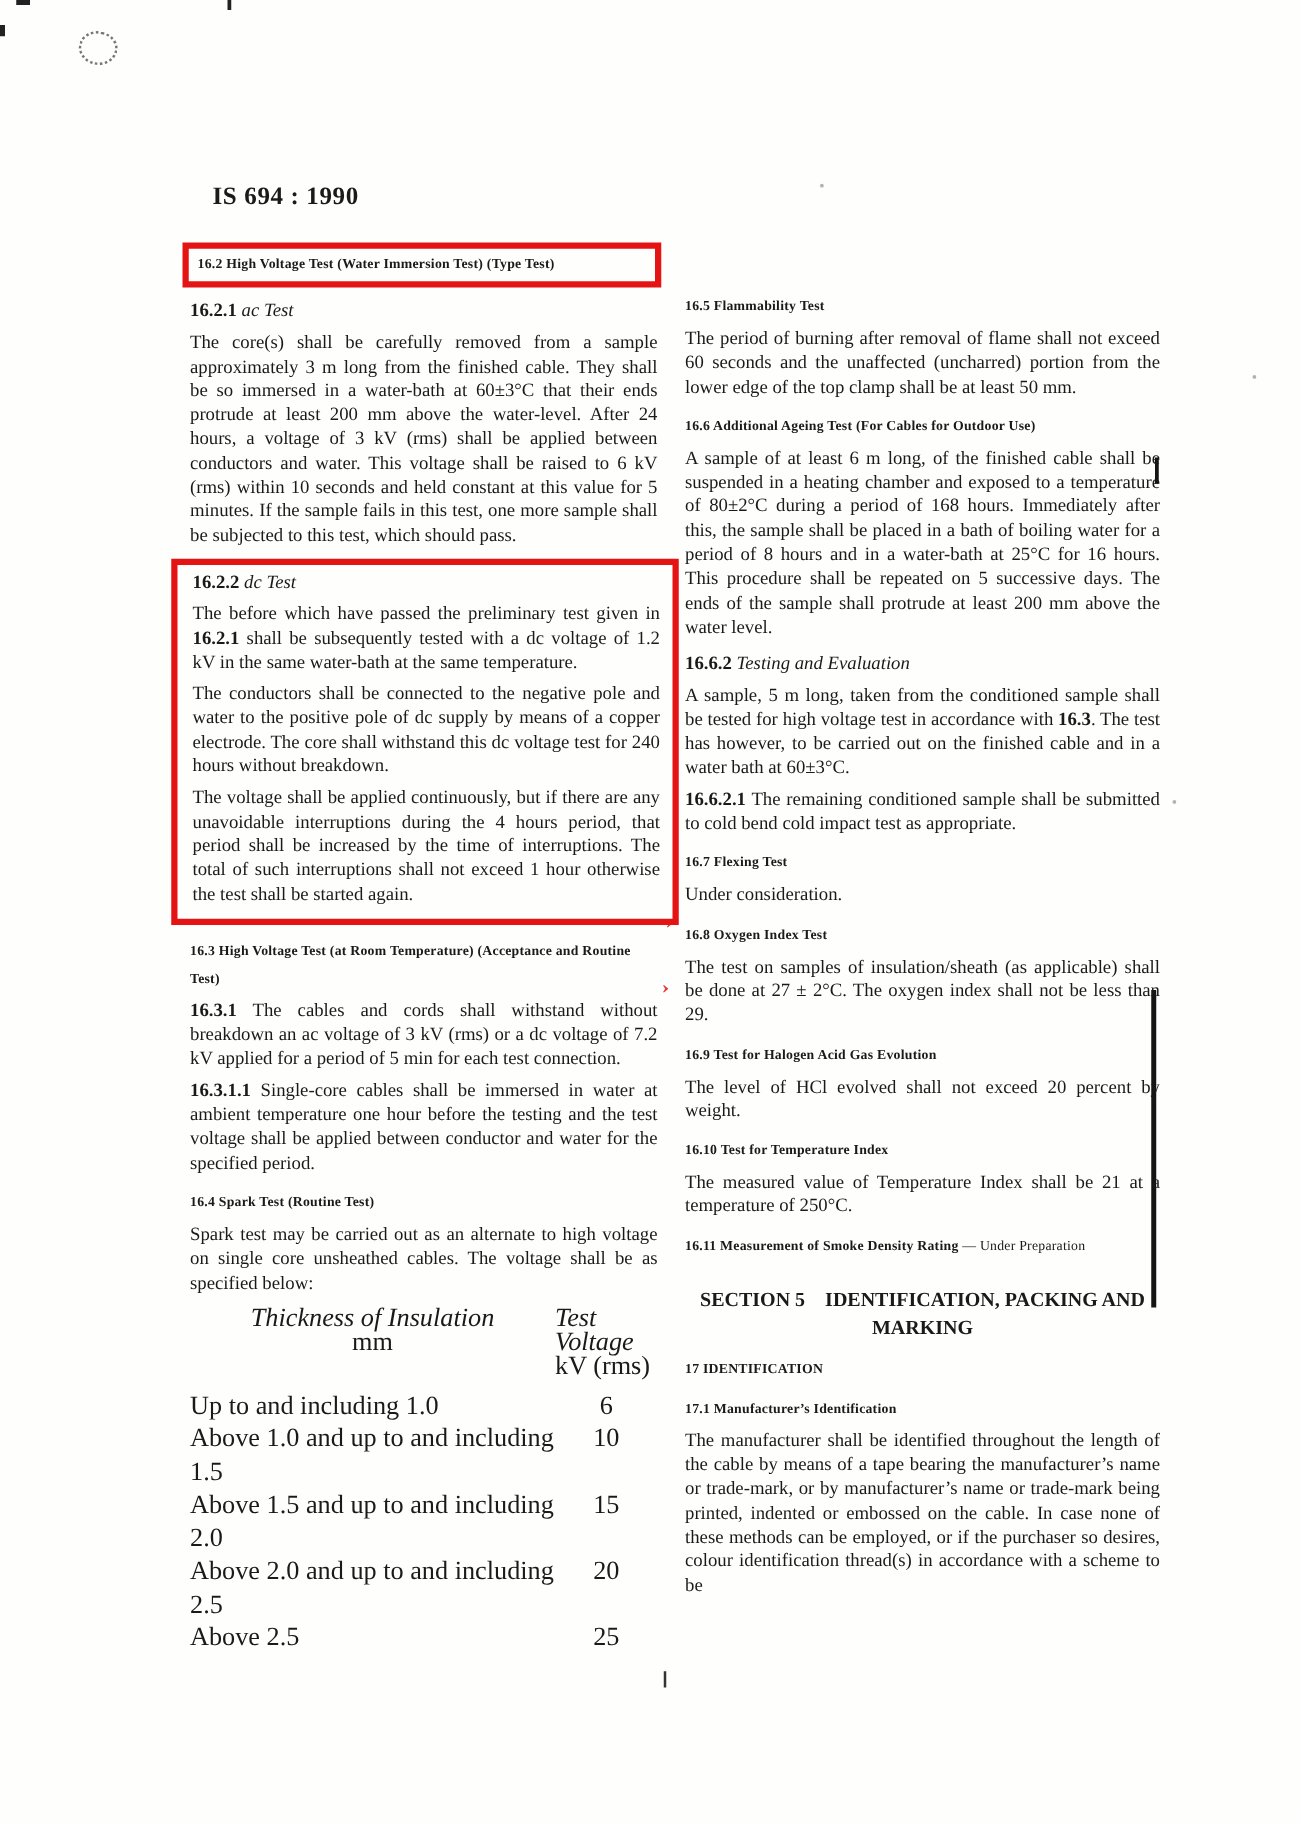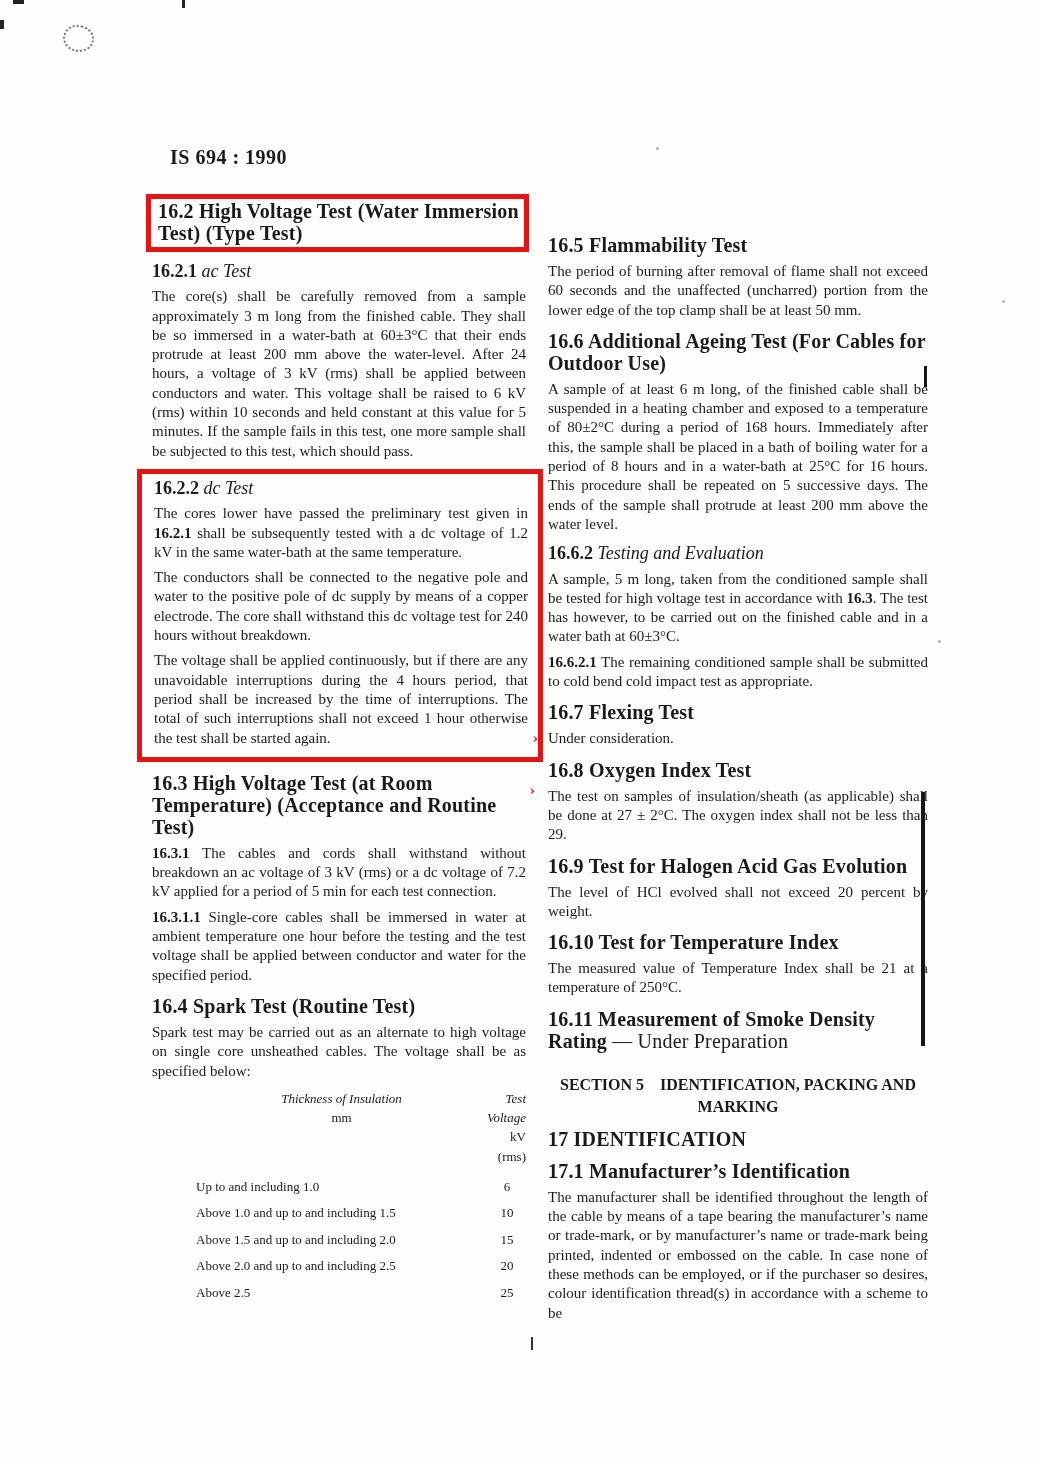--- a/index.html
+++ b/index.html
@@ -25,49 +25,49 @@
     margin-left: 16px;
   }
 
   .col { position: absolute; top: 192px; font-size: 15px; line-height: 19.3px; }
   .col-left  { left: 152px; width: 374px; }
   .col-right { left: 548px; width: 380px; margin-top: 38px; }
 
   p { text-align: justify; margin: 6px 0; }
   .h-sec {
     font-weight: bold;
-    font-size: 20px;
+    font-size: 11px;
     line-height: 22px;
     margin: 10px 0 4px;
     letter-spacing: 0.2px;
   }
-  .h-sub { margin: 10px 0 4px; font-size: 18px; font-family: Liberation Serif, serif; }
+  .h-sub { margin: 10px 0 4px; font-size: 15px; font-family: Liberation Serif, serif; }
   .h-sub .num { font-weight: bold; }
   .h-sub .ital { font-style: italic; }
   .bnum { font-weight: bold; }
 
   
   .hl-box-1 {
     border: 5px solid var(--hl);
     margin: 2px -3px 6px -6px;
     padding: 1px 5px 3px 7px;
   }
   .hl-box-1 .h-sec { margin: 0; }
   .hl-box-2 {
     border: 5px solid var(--hl);
     margin: 8px -17px 8px -15px;
     padding: 2px 10px 3px 12px;
   }
   .hl-box-2 .h-sub { margin: 3px 0 4px; }
 
   
-  .spark-table { margin-top: 8px; font-size: 13px; margin-left: 44px; }
+  .spark-table { margin-top: 8px; font-size: 21px; }
   .tbl-head { display: flex; margin-bottom: 8px; }
   .tbl-head .c1 { width: 292px; text-align: center; }
-  .tbl-head .c2 { flex: 1; text-align: right; }
+  .tbl-head .c2 { flex: 1; text-align: left; }
   .tbl-head .hdr { font-style: italic; }
   .tbl-head .unit { display: block; }
   .tbl-row { display: flex; line-height: 26.5px; }
   .tbl-row .c1 { width: 292px; }
   .tbl-row .c2 { flex: 1; text-align: center; }
 
   
   .section-head {
     font-weight: bold;
     font-size: 16px;
@@ -140,21 +140,21 @@
       <span class="num">16.2.1</span>
       <span class="ital">ac Test</span>
     </div>
     <p>The core(s) shall be carefully removed from a sample approximately 3 m long from the finished cable. They shall be so immersed in a water-bath at 60±3°C that their ends protrude at least 200 mm above the water-level. After 24 hours, a voltage of 3 kV (rms) shall be applied between conductors and water. This voltage shall be raised to 6 kV (rms) within 10 seconds and held constant at this value for 5 minutes. If the sample fails in this test, one more sample shall be subjected to this test, which should pass.</p>
 
     <div class="hl-box-2">
       <div class="h-sub">
         <span class="num">16.2.2</span>
         <span class="ital">dc Test</span>
       </div>
-      <p><span>The cores lower have passed the preliminary test given in </span><span class="bnum">16.2.1</span><span> shall be subsequently tested with a dc voltage of 1.2 kV in the same water-bath at the same temperature.</span></p>
+      <p><span>The before which have passed the preliminary test given in </span><span class="bnum">16.2.1</span><span> shall be subsequently tested with a dc voltage of 1.2 kV in the same water-bath at the same temperature.</span></p>
       <p>The conductors shall be connected to the negative pole and water to the positive pole of dc supply by means of a copper electrode. The core shall withstand this dc voltage test for 240 hours without breakdown.</p>
       <p>The voltage shall be applied continuously, but if there are any unavoidable interruptions during the 4 hours period, that period shall be increased by the time of interruptions. The total of such interruptions shall not exceed 1 hour otherwise the test shall be started again.</p>
     </div>
 
     <div class="h-sec">16.3 High Voltage Test (at Room Temperature) (Acceptance and Routine Test)</div>
     <p><span class="bnum">16.3.1</span><span> The cables and cords shall withstand without breakdown an ac voltage of 3 kV (rms) or a dc voltage of 7.2 kV applied for a period of 5 min for each test connection.</span></p>
     <p><span class="bnum">16.3.1.1</span><span> Single-core cables shall be immersed in water at ambient temperature one hour before the testing and the test voltage shall be applied between conductor and water for the specified period.</span></p>
 
     <div class="h-sec">16.4 Spark Test (Routine Test)</div>
     <p>Spark test may be carried out as an alternate to high voltage on single core unsheathed cables. The voltage shall be as specified below:</p>

